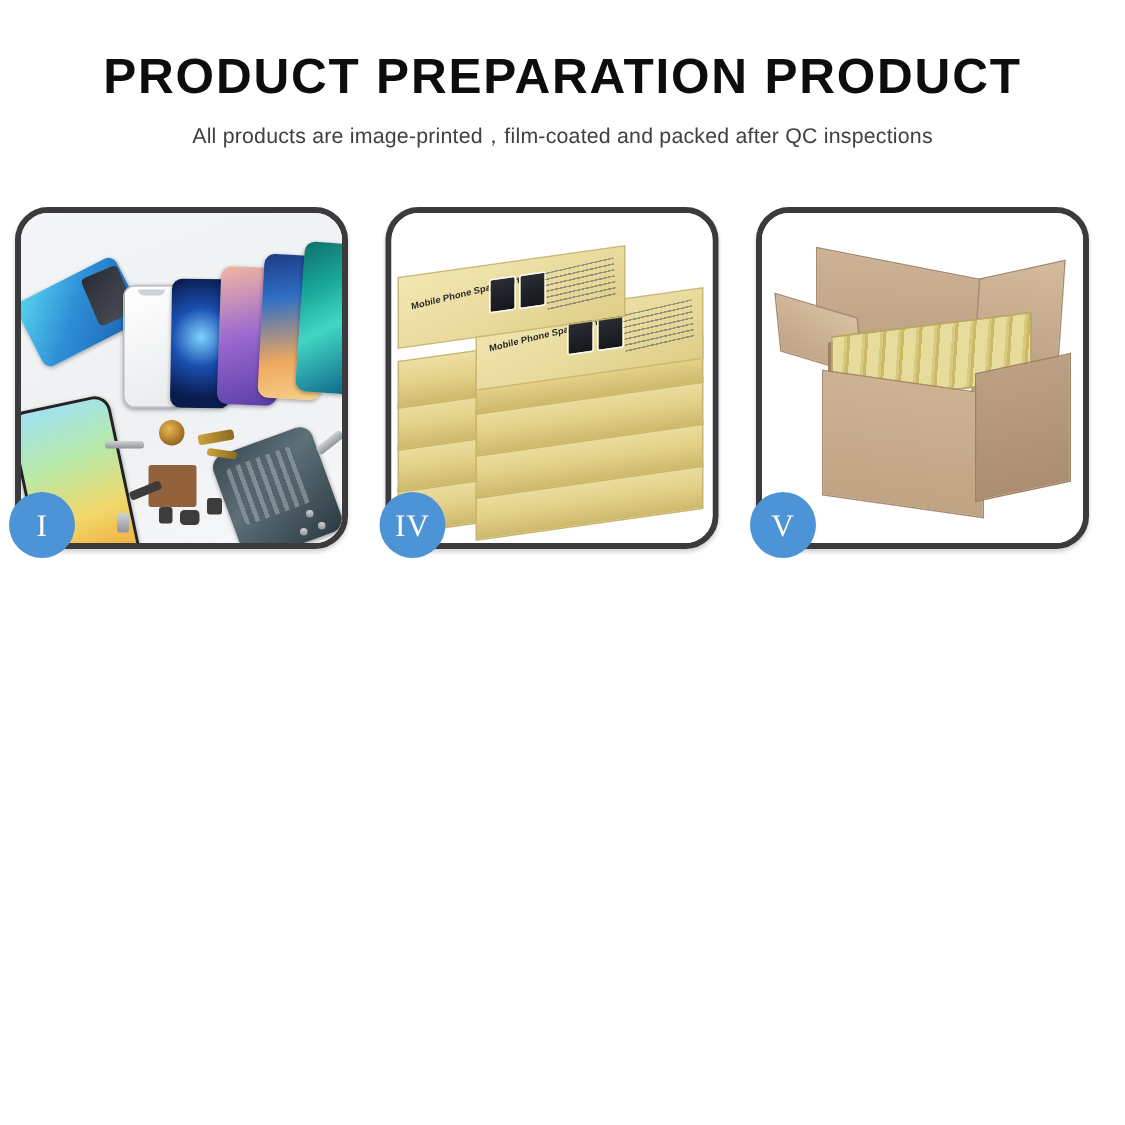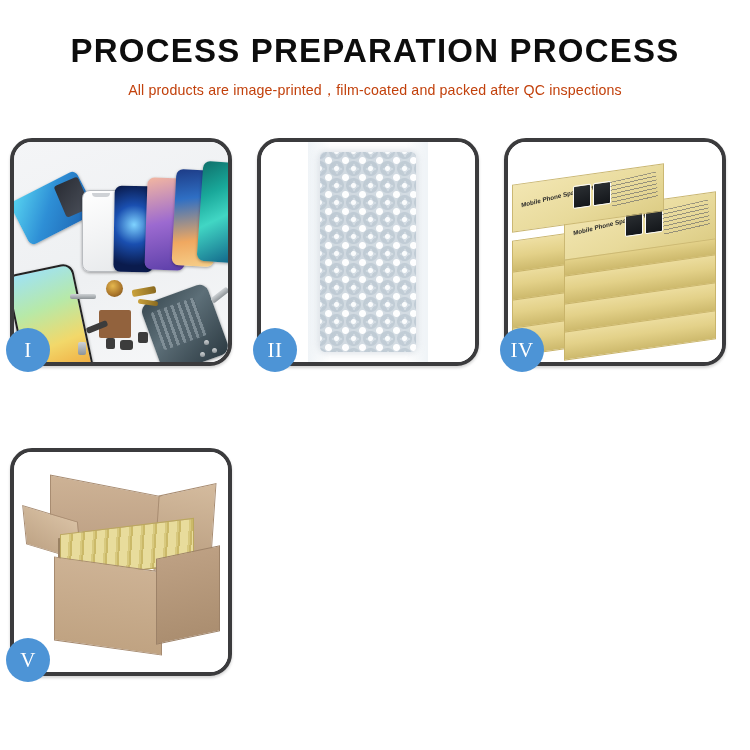--- a/index.html
+++ b/index.html
@@ -27,21 +27,21 @@
     letter-spacing: 1.2px;
     color: #0d0d0d;
     line-height: 1;
     margin: 0;
     white-space: nowrap;
   }
   .subtitle {
     font-family: "Liberation Sans", sans-serif;
     font-size: 14.2px;
     font-weight: 400;
-    color: #c2410c;
+    color: #404040;
     letter-spacing: 0.15px;
     margin: 14px 0 0 0;
     white-space: nowrap;
   }
 
   
   .grid {
     position: absolute;
     top: 138px;
     left: 10px;
@@ -320,21 +320,21 @@
   .c-tab {
     position:absolute; width:17px; height:15px;
     background: rgba(150,124,96,.45); border-radius:1px;
   }
 
 </style>
 </head>
 <body>
 
 <div class="header">
-  <h1 class="title">PROCESS PREPARATION PROCESS</h1>
+  <h1 class="title">PRODUCT PREPARATION PRODUCT</h1>
   <p class="subtitle">All products are image-printed，film-coated and packed after QC inspections</p>
 </div>
 
 <div class="grid">
 
   <div class="panel">
     <div class="panel-inner p1">
       <div class="scr scr-a"></div>
       <div class="scr scr-white"></div>
       <div class="scr scr-b"></div>
@@ -354,27 +354,20 @@
       <div class="part silver" style="left:64px;top:200px;width:8px;height:13px;border-radius:2px;"></div>
       <div class="part" style="left:124px;top:190px;width:10px;height:11px;border-radius:2px;"></div>
       <div class="part silver" style="left:190px;top:198px;width:5px;height:5px;border-radius:50%;"></div>
       <div class="part silver" style="left:198px;top:206px;width:5px;height:5px;border-radius:50%;"></div>
       <div class="part silver" style="left:186px;top:210px;width:5px;height:5px;border-radius:50%;"></div>
       <div class="part silver" style="left:196px;top:150px;width:20px;height:6px;transform:rotate(-38deg);"></div>
     </div>
     <div class="badge">I</div>
   </div>
 
-  <div class="panel">
-    <div class="panel-inner p2">
-      <div class="bag-edge"></div>
-      <div class="bubble-sheet"></div>
-    </div>
-    <div class="badge">II</div>
-  </div>
 
 
   <div class="panel">
     <div class="panel-inner p4">
       <div class="stack">
         <div class="sbox" style="top:146px;"></div>
         <div class="sbox right" style="top:150px;"></div>
         <div class="sbox" style="top:118px;"></div>
         <div class="sbox right" style="top:122px;"></div>
         <div class="sbox" style="top:90px;"></div>

